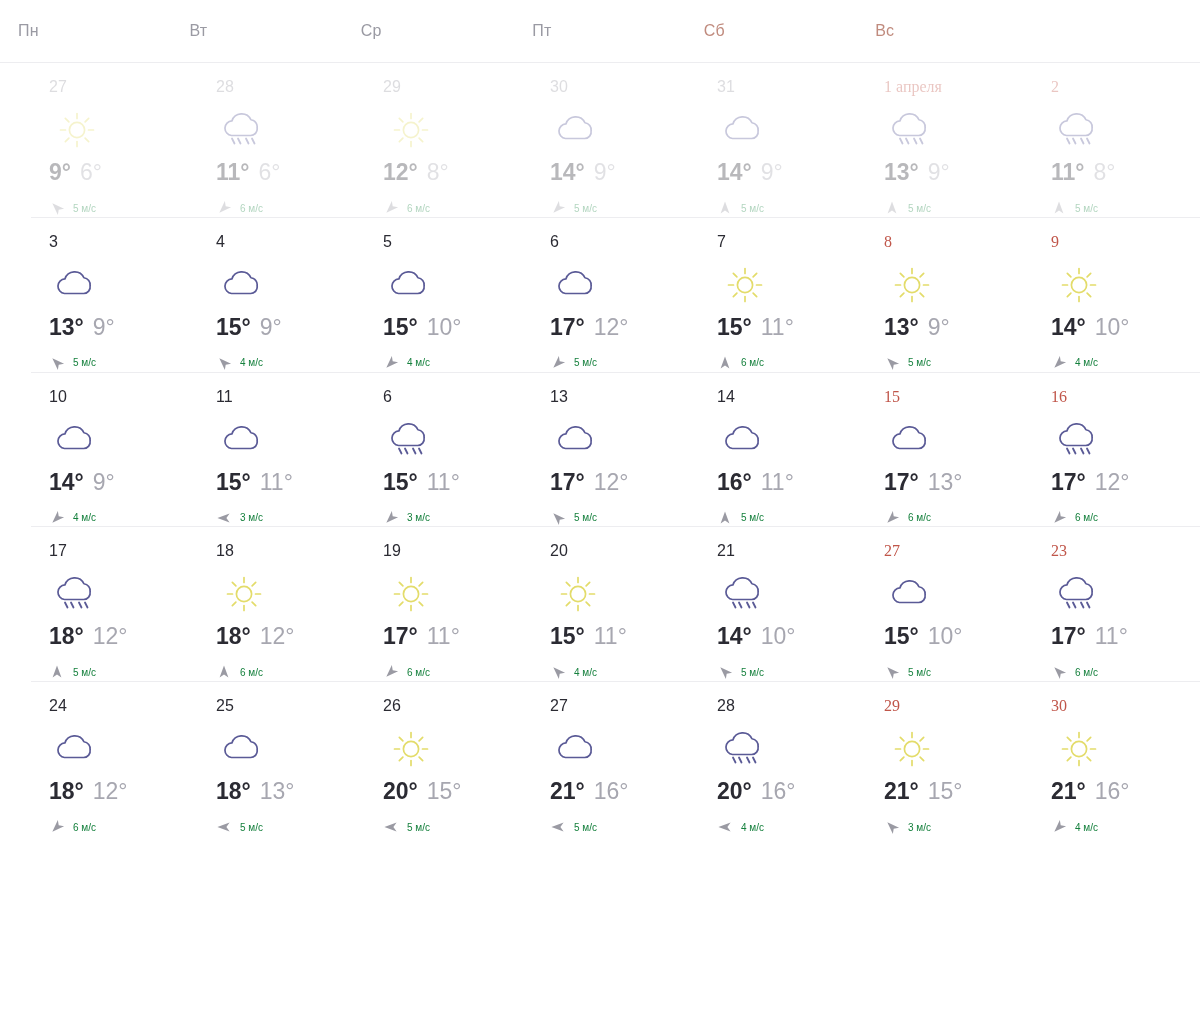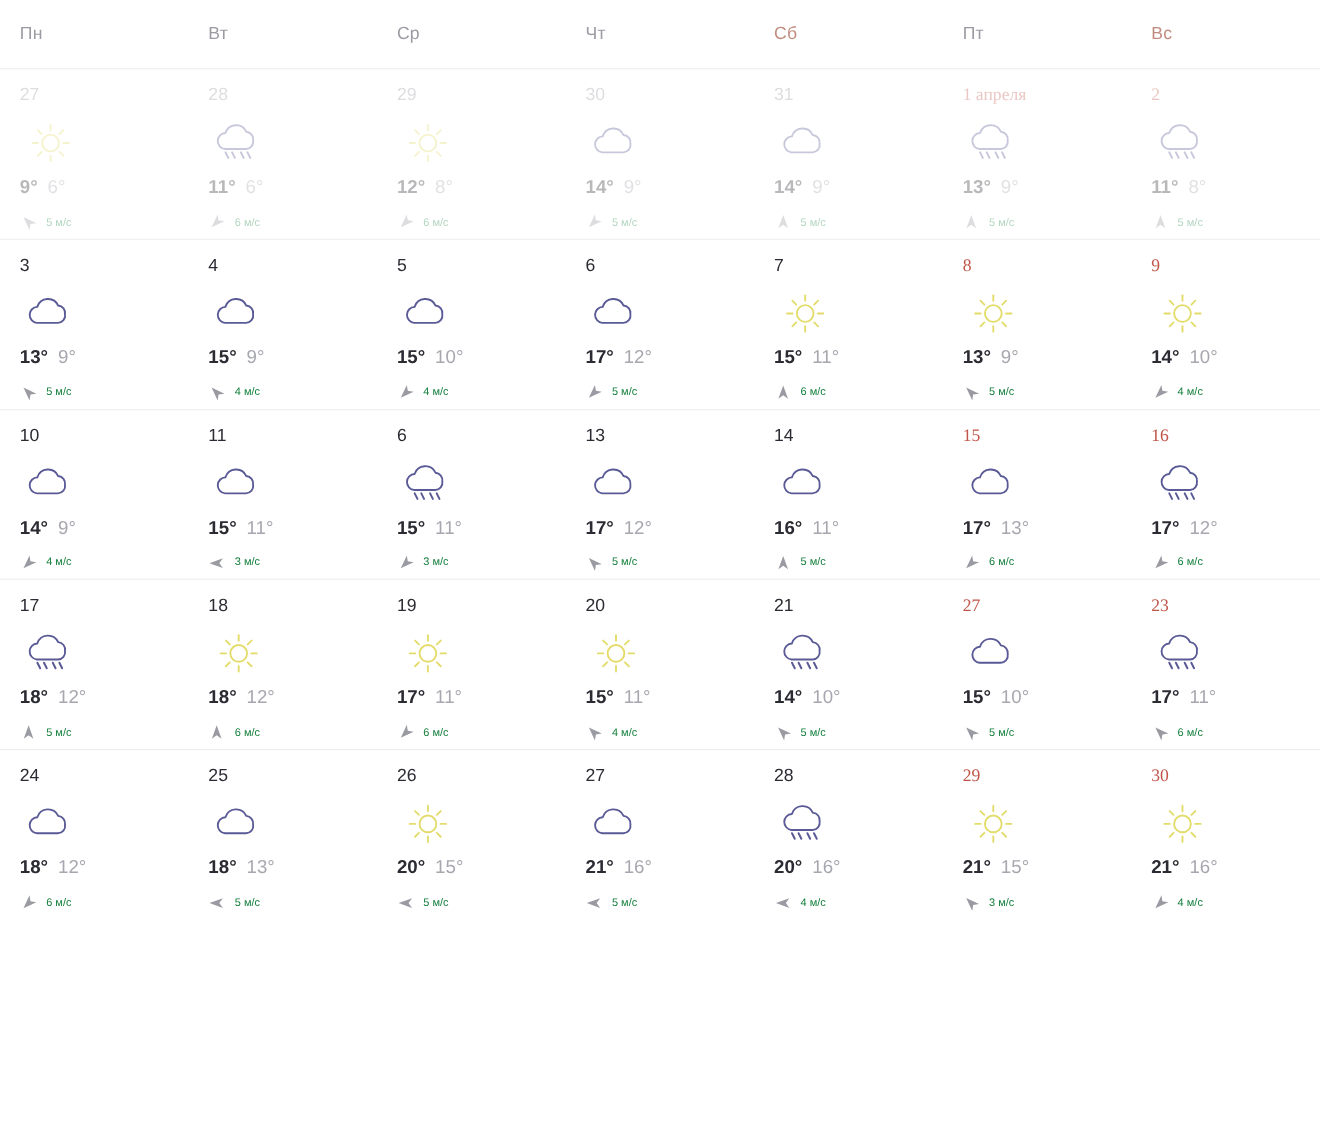--- a/index.html
+++ b/index.html
@@ -45,20 +45,21 @@
     color: #c08b7e;
   }
 
   
   .week-row {
     display: grid;
     grid-template-columns: repeat(7, 1fr);
     border-bottom: 1px solid #ededf0;
     flex: 1 1 0;
     min-height: 0;
+    margin-left: 31px;
   }
   .week-row:last-child { border-bottom: none; }
 
   .day-cell {
     position: relative;
     padding: 16px 0 0 18px;
     box-sizing: border-box;
     display: flex;
     flex-direction: column;
     align-items: flex-start;
@@ -79,21 +80,21 @@
   
   .wx-icon {
     width: 56px;
     height: 42px;
     margin-bottom: 10px;
     display: block;
   }
 
   
   .temps {
-    font-size: 17px;
+    font-size: 23px;
     line-height: 1;
     margin-bottom: 16px;
     white-space: nowrap;
   }
   .t-day {
     color: #2b2b33;
     font-weight: bold;
   }
   .t-night {
     color: #a7a7b0;
@@ -119,23 +120,22 @@
 </style>
 </head>
 <body>
 
 <div id="calendar">
 
   <div class="weekday-header">
       <div class="weekday-cell">Пн</div>
       <div class="weekday-cell">Вт</div>
       <div class="weekday-cell">Ср</div>
-      <div class="weekday-cell">Чт</div>
+      <div class="weekday-cell">Пт</div>
       <div class="weekday-cell weekend">Сб</div>
-      <div class="weekday-cell">Пт</div>
       <div class="weekday-cell weekend">Вс</div>
     </div>
 
   <div id="weeks-container" style="display: flex; flex-direction: column; flex: 1 1 auto; min-height: 0px;">
       <div class="week-row past">
         <div class="day-cell">
           <div class="day-number">27</div>
           <span>
             <svg class="wx-icon" viewBox="0 0 56 42" fill="none" stroke="#e3dc6a" stroke-width="1.7" stroke-linecap="round">
     <circle cx="28" cy="21" r="7.6"></circle>

